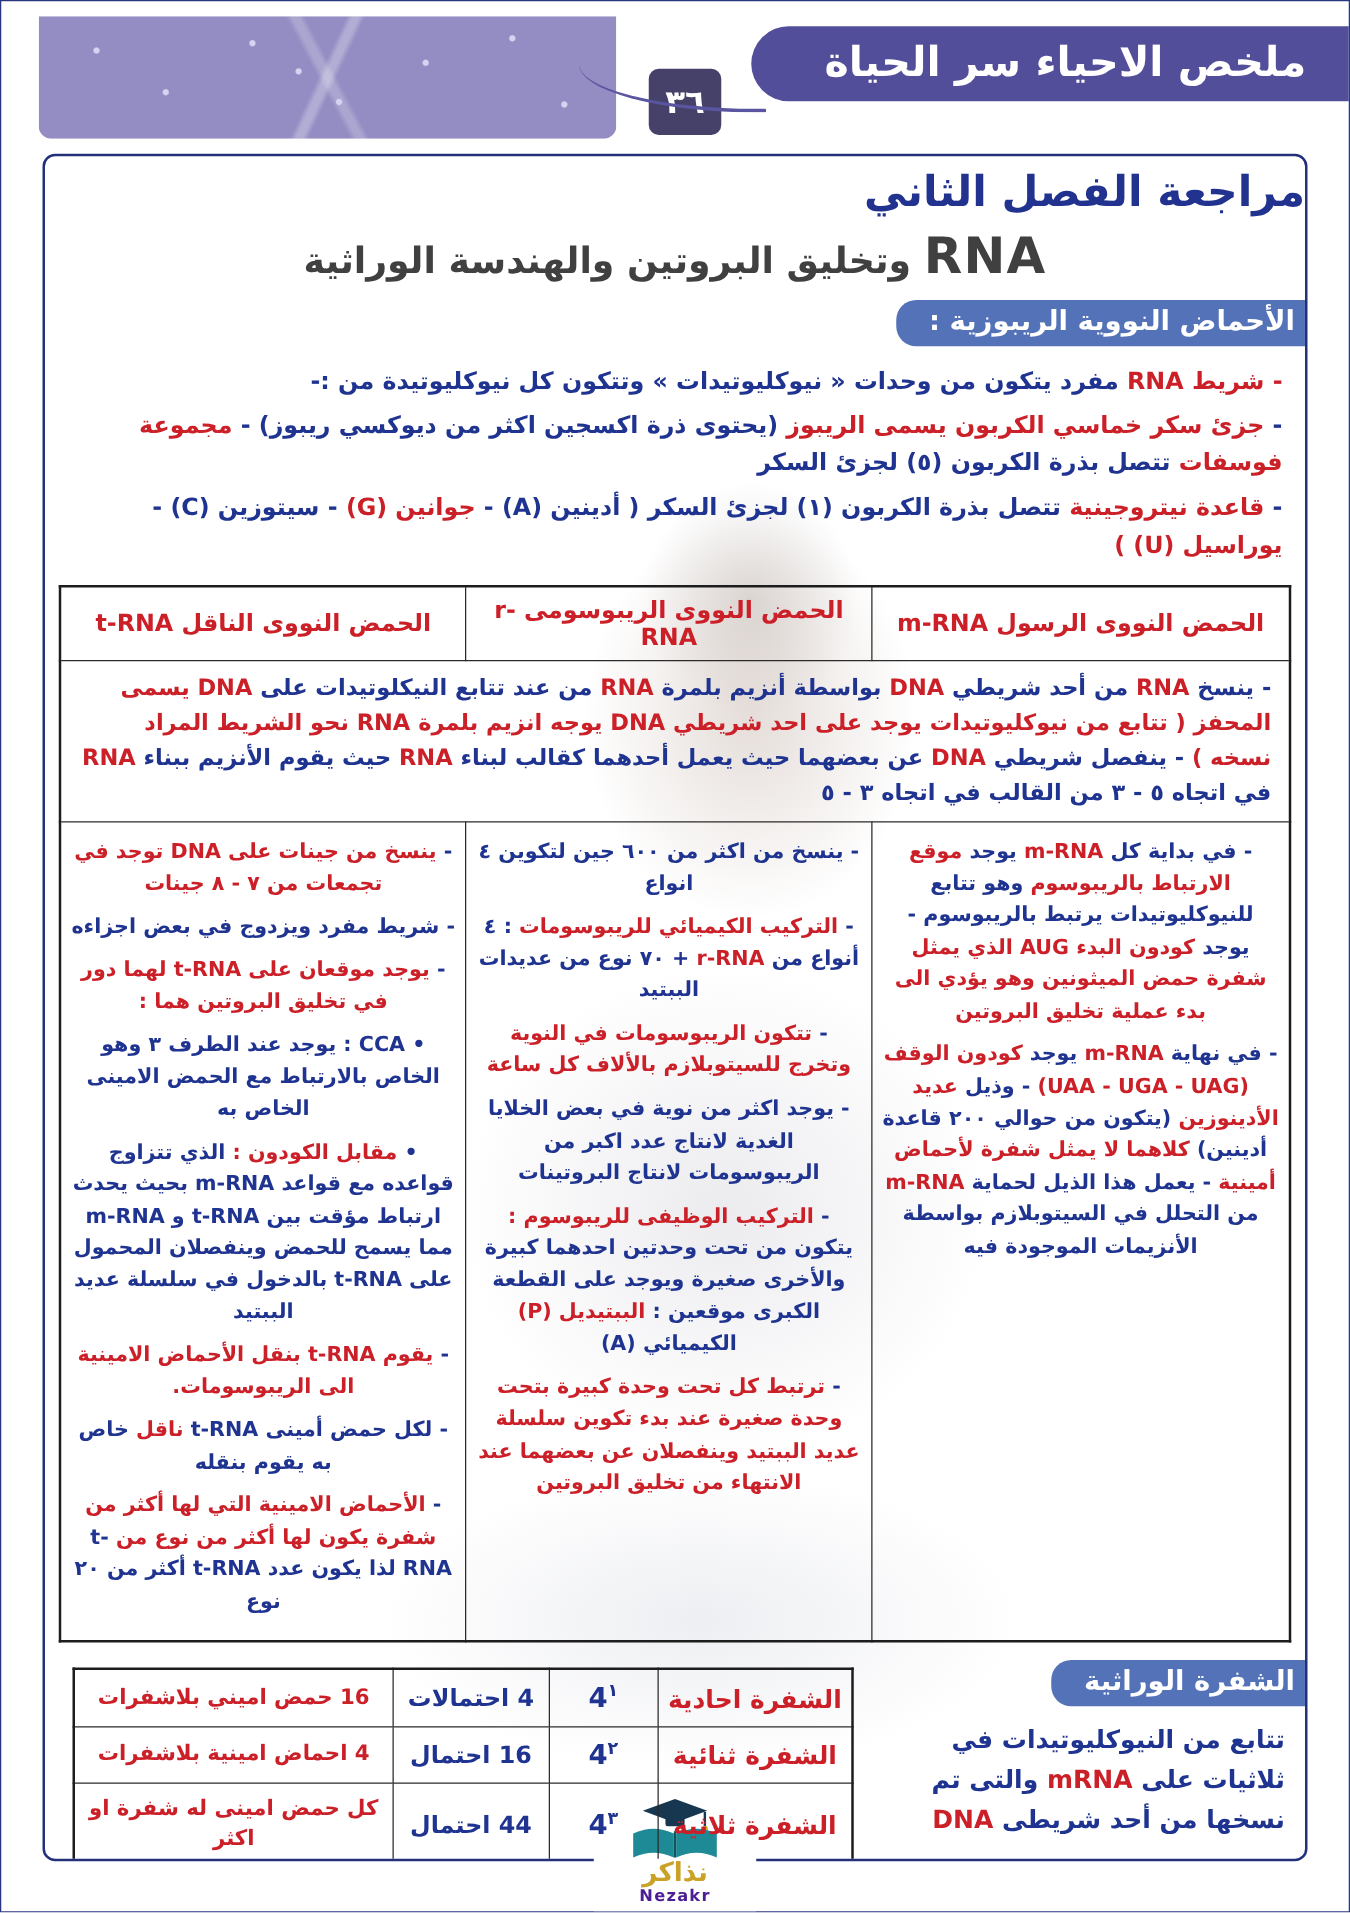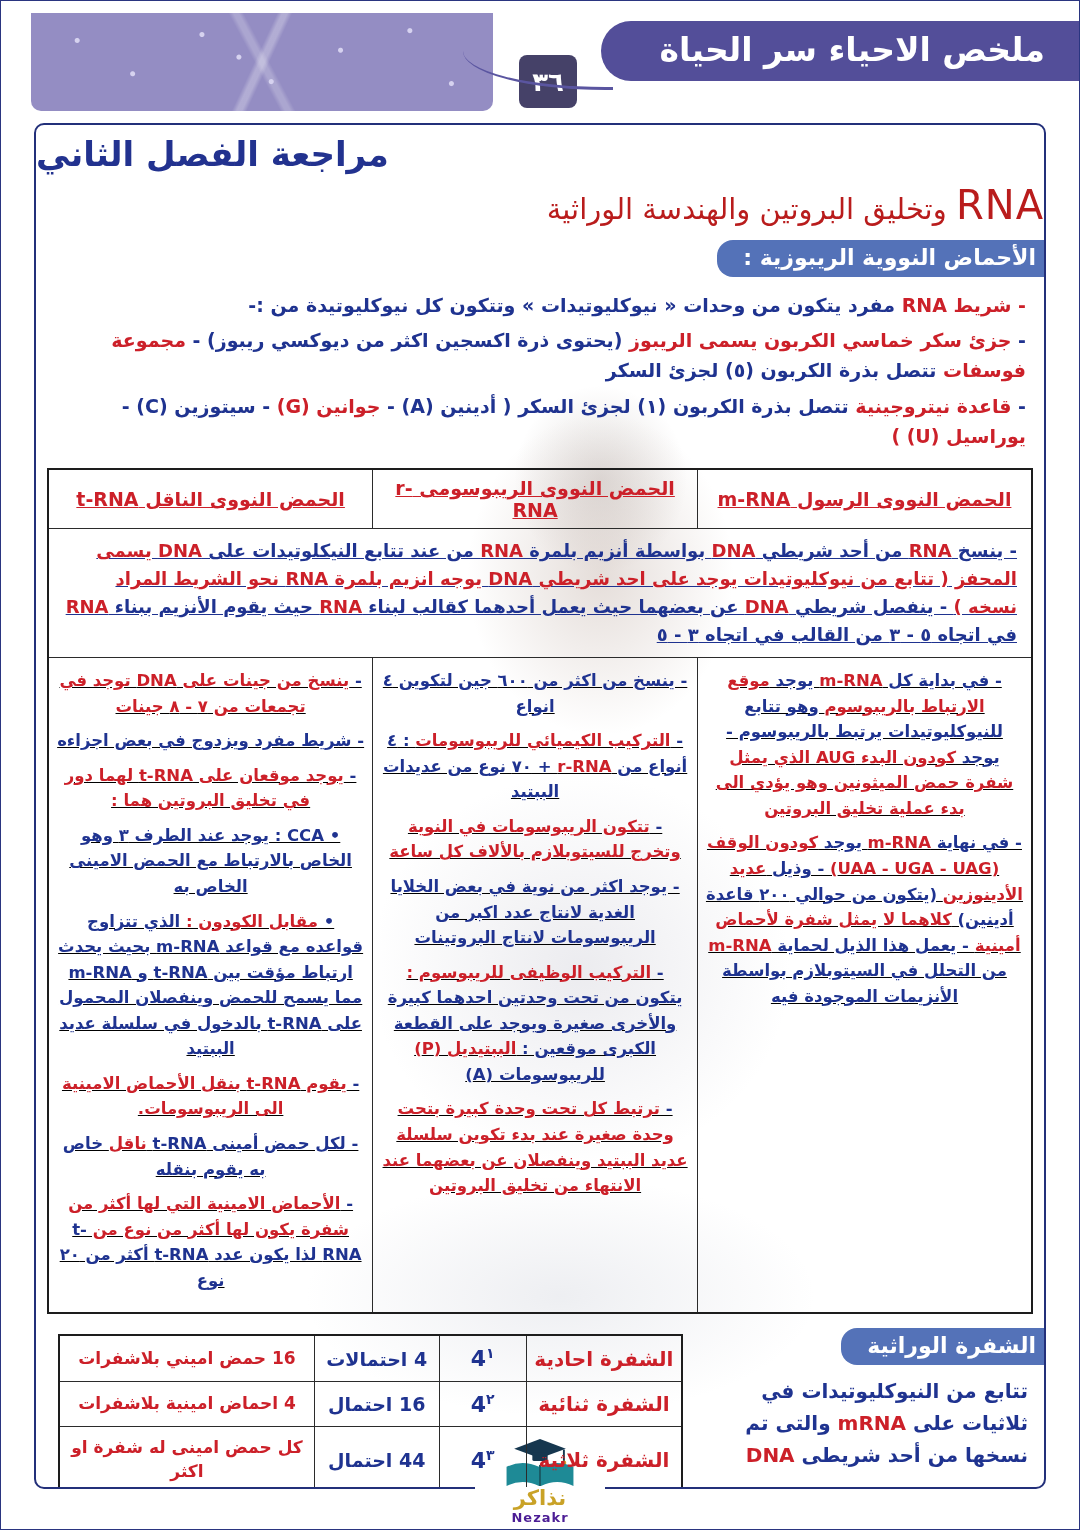--- a/index.html
+++ b/index.html
@@ -60,42 +60,42 @@
   .box > * { position:relative; z-index:1; }
   .watermark {
     position:absolute; inset:0; z-index:0; pointer-events:none;
     background:
       radial-gradient(ellipse 190px 230px at 56% 33%, rgba(168,143,130,.30), transparent 70%),
       radial-gradient(ellipse 120px 130px at 56% 26%, rgba(110,92,84,.20), transparent 72%),
       radial-gradient(ellipse 300px 280px at 54% 62%, rgba(185,185,198,.28), transparent 70%),
       radial-gradient(ellipse 340px 160px at 52% 86%, rgba(175,180,195,.22), transparent 75%);
   }
 
-  .t1 { text-align:left; color:#22328f; font-size:34px; font-weight:700; line-height:1.25; }
-  .t2 { color:#b91c1c; font-size:29px; font-weight:400; line-height:1.35; margin-top:2px; }
+  .t1 { text-align:right; color:#22328f; font-size:34px; font-weight:700; line-height:1.25; }
+  .t2 { text-align:center; color:#404040; font-size:29px; font-weight:700; line-height:1.35; margin-top:2px; }
   .t2 .rna { font-size:40px; letter-spacing:1px; }
 
   .badge {
     display:block; width:max-content;
     background:#5472b8; color:#fff;
     font-size:22px; font-weight:700;
     padding:5px 8px 7px 26px;
     border-top-left-radius:16px; border-bottom-left-radius:16px;
     margin:8px 0 6px;
   }
 
   .c-red  { color:#cc2029; }
   .c-navy { color:#1f3390; }
 
   .bullets { padding:2px 18px 8px 14px; }
   .bullet { font-size:19px; font-weight:700; line-height:1.6; margin:5px 0; text-align:right; }
 
   table { border-collapse:collapse; }
   .rna-table { width:calc(100% - 22px); margin:4px 11px 0; border:2px solid #1d1d1d; table-layout:fixed; }
-  .rna-table th, .rna-table td { border:1.5px solid #2b2b2b;text-decoration:underline; }
+  .rna-table th, .rna-table td { border:1.5px solid #2b2b2b; }
   .rna-table th { font-size:19px; font-weight:700; color:#cc2029; padding:7px 4px; text-align:center; }
   .rna-table th:nth-child(1) { width:34%; }
   .rna-table th:nth-child(2) { width:33%; }
   .rna-table th:nth-child(3) { width:33%; }
   .span-row { font-size:18px; font-weight:700; line-height:1.55; padding:8px 14px; text-align:right; color:#1f3390; }
   .cols td { vertical-align:top; padding:10px 7px; }
   .cols p { font-size:16.5px; font-weight:700; line-height:1.55; text-align:center; color:#1f3390; margin:0 0 9px; }
 
   
   .code-sec { display:flex; margin:14px 0 0; align-items:flex-start; }
@@ -161,21 +161,21 @@
       <tr class="cols">
         <td>
           <p><span class="c-navy">- في بداية كل </span><span class="c-red">m-RNA</span><span class="c-navy"> يوجد </span><span class="c-red">موقع الارتباط بالريبوسوم</span><span class="c-navy"> وهو تتابع للنيوكليوتيدات يرتبط بالريبوسوم - يوجد </span><span class="c-red">كودون البدء AUG</span><span class="c-red"> الذي يمثل شفرة حمض الميثونين وهو يؤدي الى بدء عملية تخليق البروتين</span></p>
           <p><span class="c-navy">- في نهاية </span><span class="c-red">m-RNA</span><span class="c-navy"> يوجد </span><span class="c-red">كودون الوقف </span><span class="c-red">(UAA - UGA - UAG)</span><span class="c-navy"> - وذيل </span><span class="c-red">عديد الأدينوزين</span><span class="c-navy"> (يتكون من حوالي ٢٠٠ قاعدة أدينين) </span><span class="c-red">كلاهما لا يمثل شفرة لأحماض أمينية</span><span class="c-navy"> - يعمل هذا الذيل لحماية </span><span class="c-red">m-RNA</span><span class="c-navy"> من التحلل في السيتوبلازم بواسطة الأنزيمات الموجودة فيه</span></p>
         </td>
         <td>
           <p><span class="c-navy">- ينسخ من اكثر من ٦٠٠ جين لتكوين ٤ انواع</span></p>
           <p><span class="c-navy">- </span><span class="c-red">التركيب الكيميائي للريبوسومات</span><span class="c-navy"> : ٤ أنواع من </span><span class="c-red">r-RNA</span><span class="c-navy"> + ٧٠ نوع من عديدات الببتيد</span></p>
           <p><span class="c-navy">- </span><span class="c-red">تتكون الريبوسومات في النوية وتخرج للسيتوبلازم بالألاف كل ساعة</span></p>
           <p><span class="c-navy">- يوجد اكثر من نوية في بعض الخلايا الغدية لانتاج عدد اكبر من الريبوسومات لانتاج البروتينات</span></p>
-          <p><span class="c-navy">- </span><span class="c-red">التركيب الوظيفى للريبوسوم :</span><span class="c-navy"> يتكون من تحت وحدتين احدهما كبيرة والأخرى صغيرة ويوجد على القطعة الكبرى موقعين : </span><span class="c-red">الببتيديل (P)</span><span class="c-navy"> للريبوسومات (A)</span></p>
+          <p><span class="c-navy">- </span><span class="c-red">التركيب الوظيفى للريبوسوم :</span><span class="c-navy"> يتكون من تحت وحدتين احدهما كبيرة والأخرى صغيرة ويوجد على القطعة الكبرى موقعين : </span><span class="c-red">الببتيديل (P)</span><span class="c-navy"> الكيميائي (A)</span></p>
           <p><span class="c-navy">- </span><span class="c-red">ترتبط كل تحت وحدة كبيرة بتحت وحدة صغيرة عند بدء تكوين سلسلة عديد الببتيد وينفصلان عن بعضهما عند الانتهاء من تخليق البروتين</span></p>
         </td>
         <td>
           <p><span class="c-navy">- </span><span class="c-red">ينسخ من جينات على DNA توجد في تجمعات من ٧ - ٨ جينات</span></p>
           <p><span class="c-navy">- شريط مفرد ويزدوج في بعض اجزاءه</span></p>
           <p><span class="c-navy">- </span><span class="c-red">يوجد موقعان على t-RNA لهما دور في تخليق البروتين هما :</span></p>
           <p><span class="c-navy">• CCA : يوجد عند الطرف ٣ وهو الخاص بالارتباط مع الحمض الامينى الخاص به</span></p>
           <p><span class="c-navy">• </span><span class="c-red">مقابل الكودون :</span><span class="c-navy"> الذي تتزاوج قواعده مع قواعد m-RNA بحيث يحدث ارتباط مؤقت بين t-RNA و m-RNA مما يسمح للحمض وينفصلان المحمول على t-RNA بالدخول في سلسلة عديد الببتيد</span></p>
           <p><span class="c-navy">- </span><span class="c-red">يقوم t-RNA بنقل الأحماض الامينية الى الريبوسومات.</span></p>
           <p><span class="c-navy">- لكل حمض أمينى t-RNA </span><span class="c-red">ناقل</span><span class="c-navy"> خاص به يقوم بنقله</span></p>

